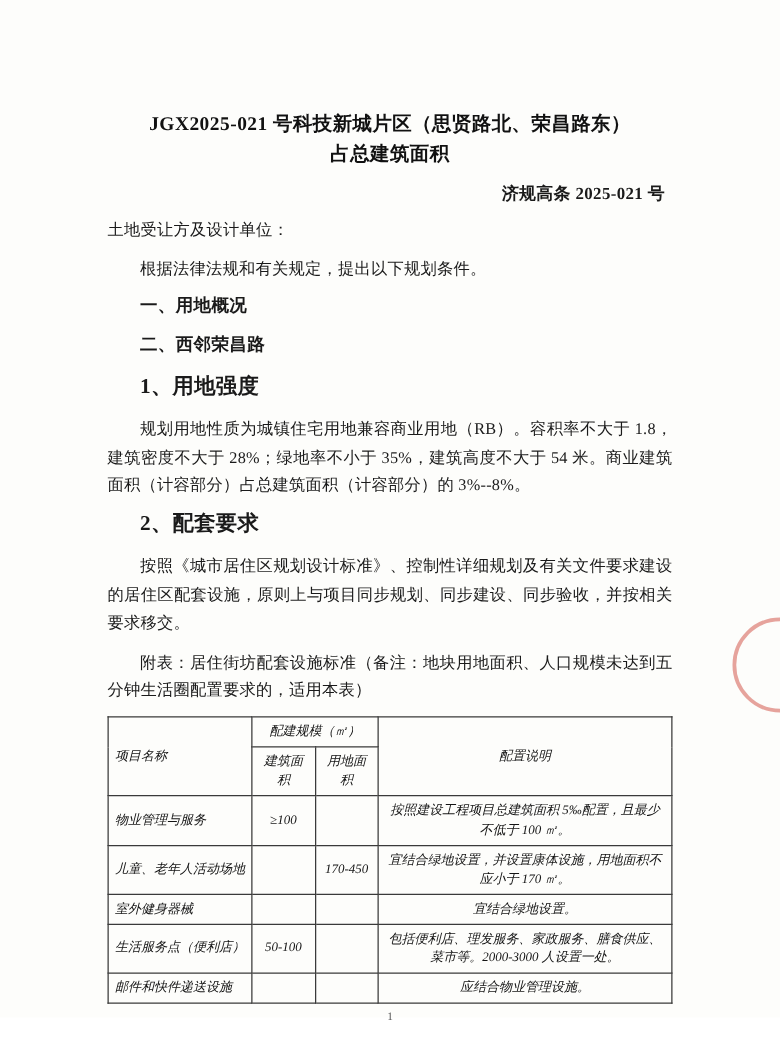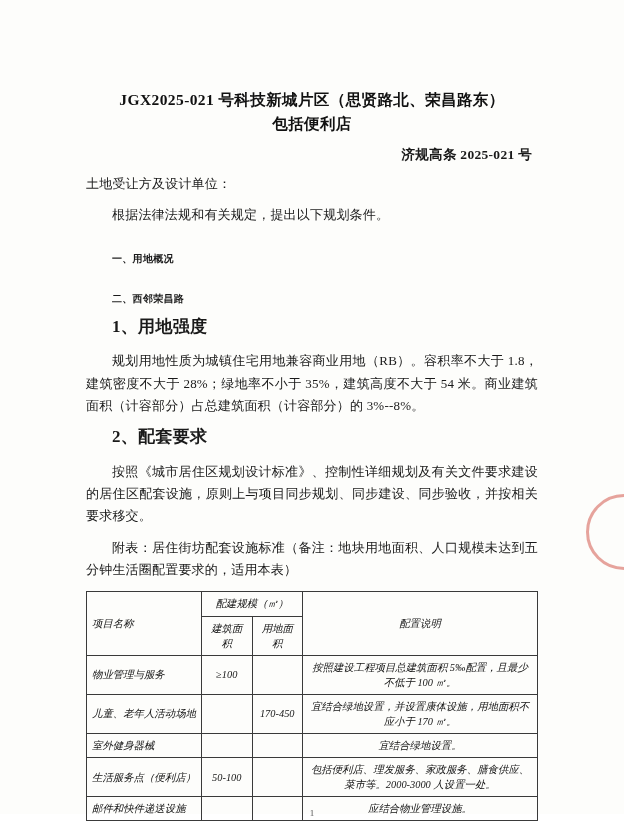--- a/index.html
+++ b/index.html
@@ -48,24 +48,24 @@
   }
   .para {
     font-size: 13px;
     line-height: 1.72;
     margin-top: 9px;
     text-align: justify;
     letter-spacing: 0.2px;
   }
   .para.indent { text-indent: 26px; }
   .heading {
-    font-size: 10px;
+    font-size: 14px;
     font-weight: bold;
     line-height: 1.72;
-    margin-top: 23px;
+    margin-top: 7px;
     text-indent: 26px;
     letter-spacing: 0.3px;
   }
   .subheading {
     font-size: 17px;
     font-weight: bold;
     line-height: 1.72;
     margin-top: 5px;
     text-indent: 26px;
     letter-spacing: 0.3px;
@@ -120,21 +120,21 @@
 <body>
 
 <div class="page">
 
   <div class="stamp"></div>
 
   <div class="doc-body">
 
     <div class="title-block">
       <span class="title-line-1">JGX2025-021 号科技新城片区（思贤路北、荣昌路东）</span>
-      <span class="title-line-2">包括便利店</span>
+      <span class="title-line-2">占总建筑面积</span>
     </div>
 
     <div class="doc-number">济规高条 2025-021 号</div>
 
     <div class="para">土地受让方及设计单位：</div>
 
     <div class="para indent">根据法律法规和有关规定，提出以下规划条件。</div>
 
     <div class="heading">一、用地概况</div>
 

